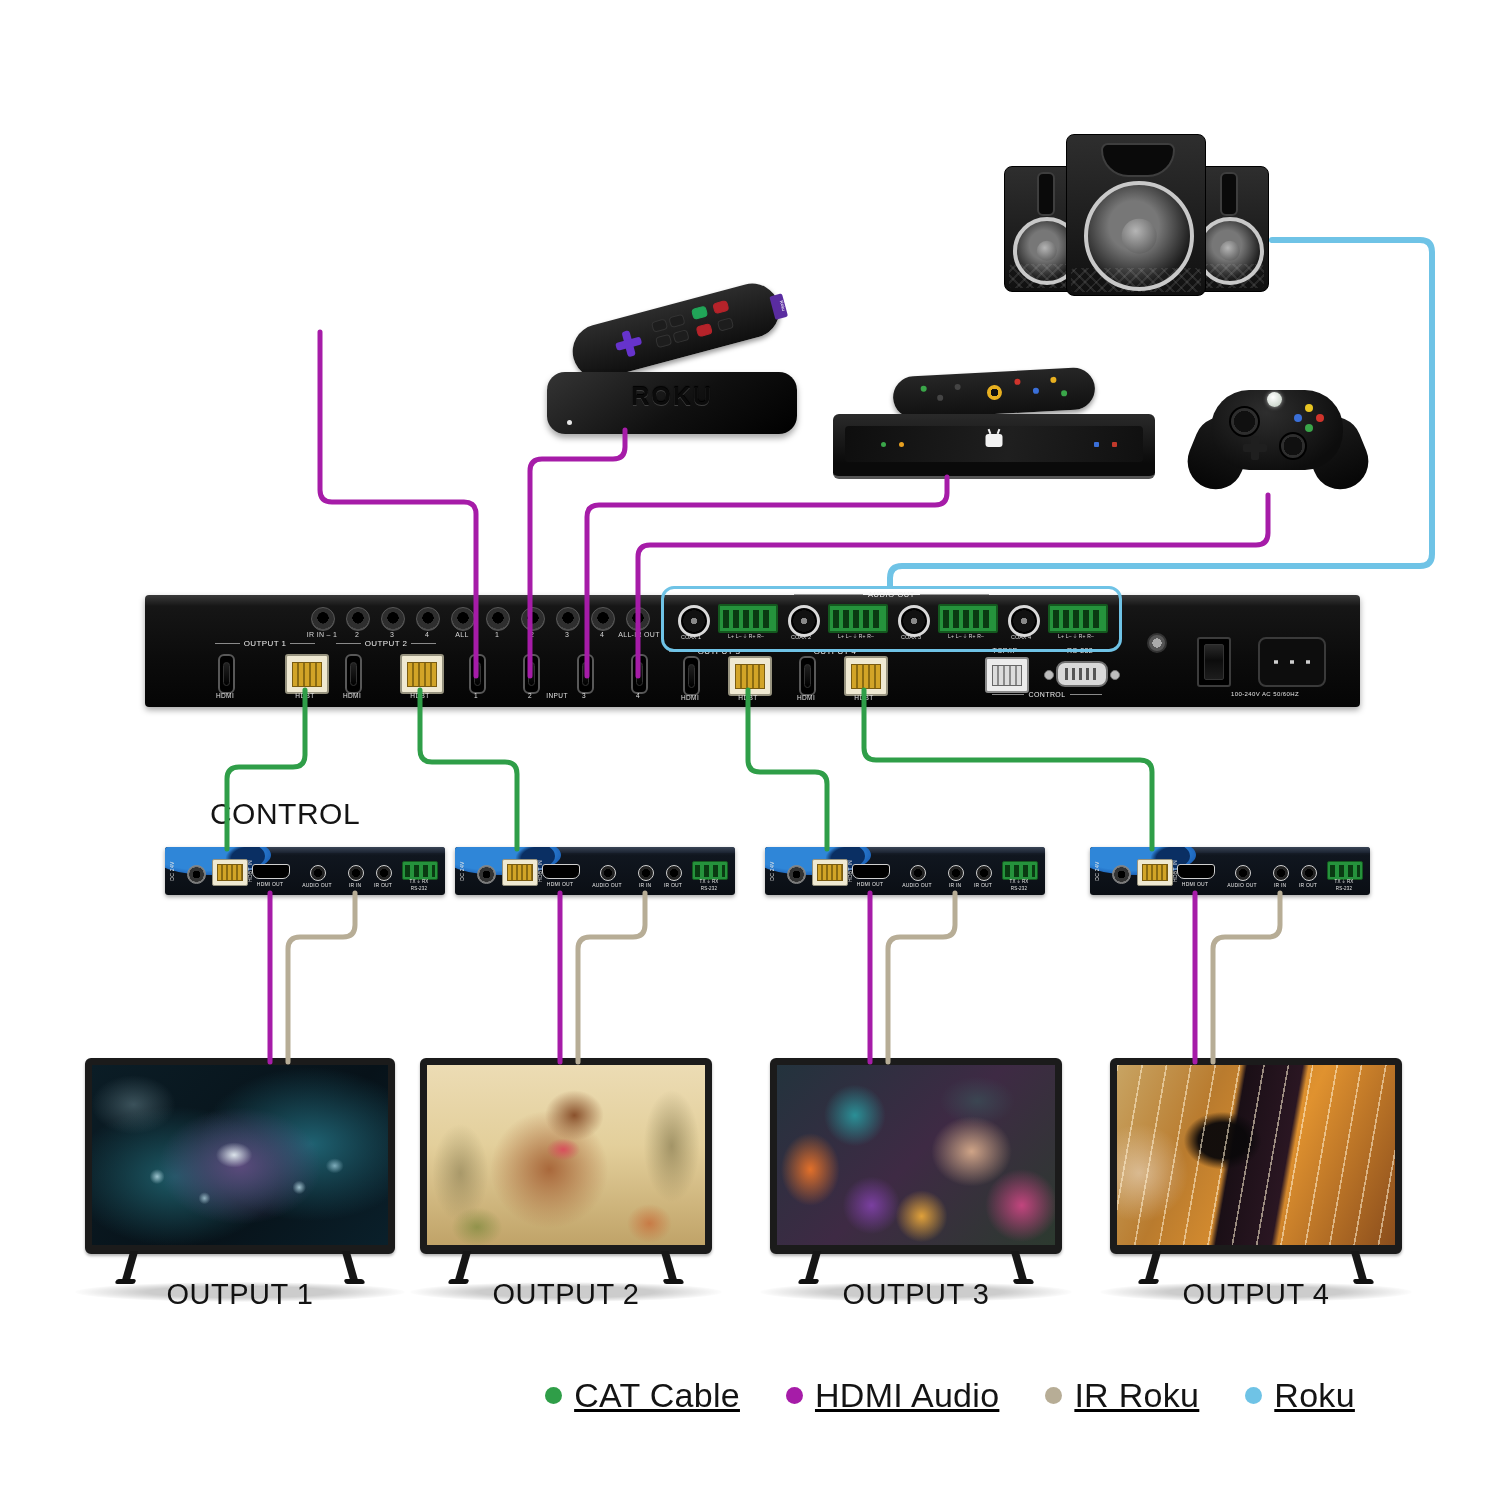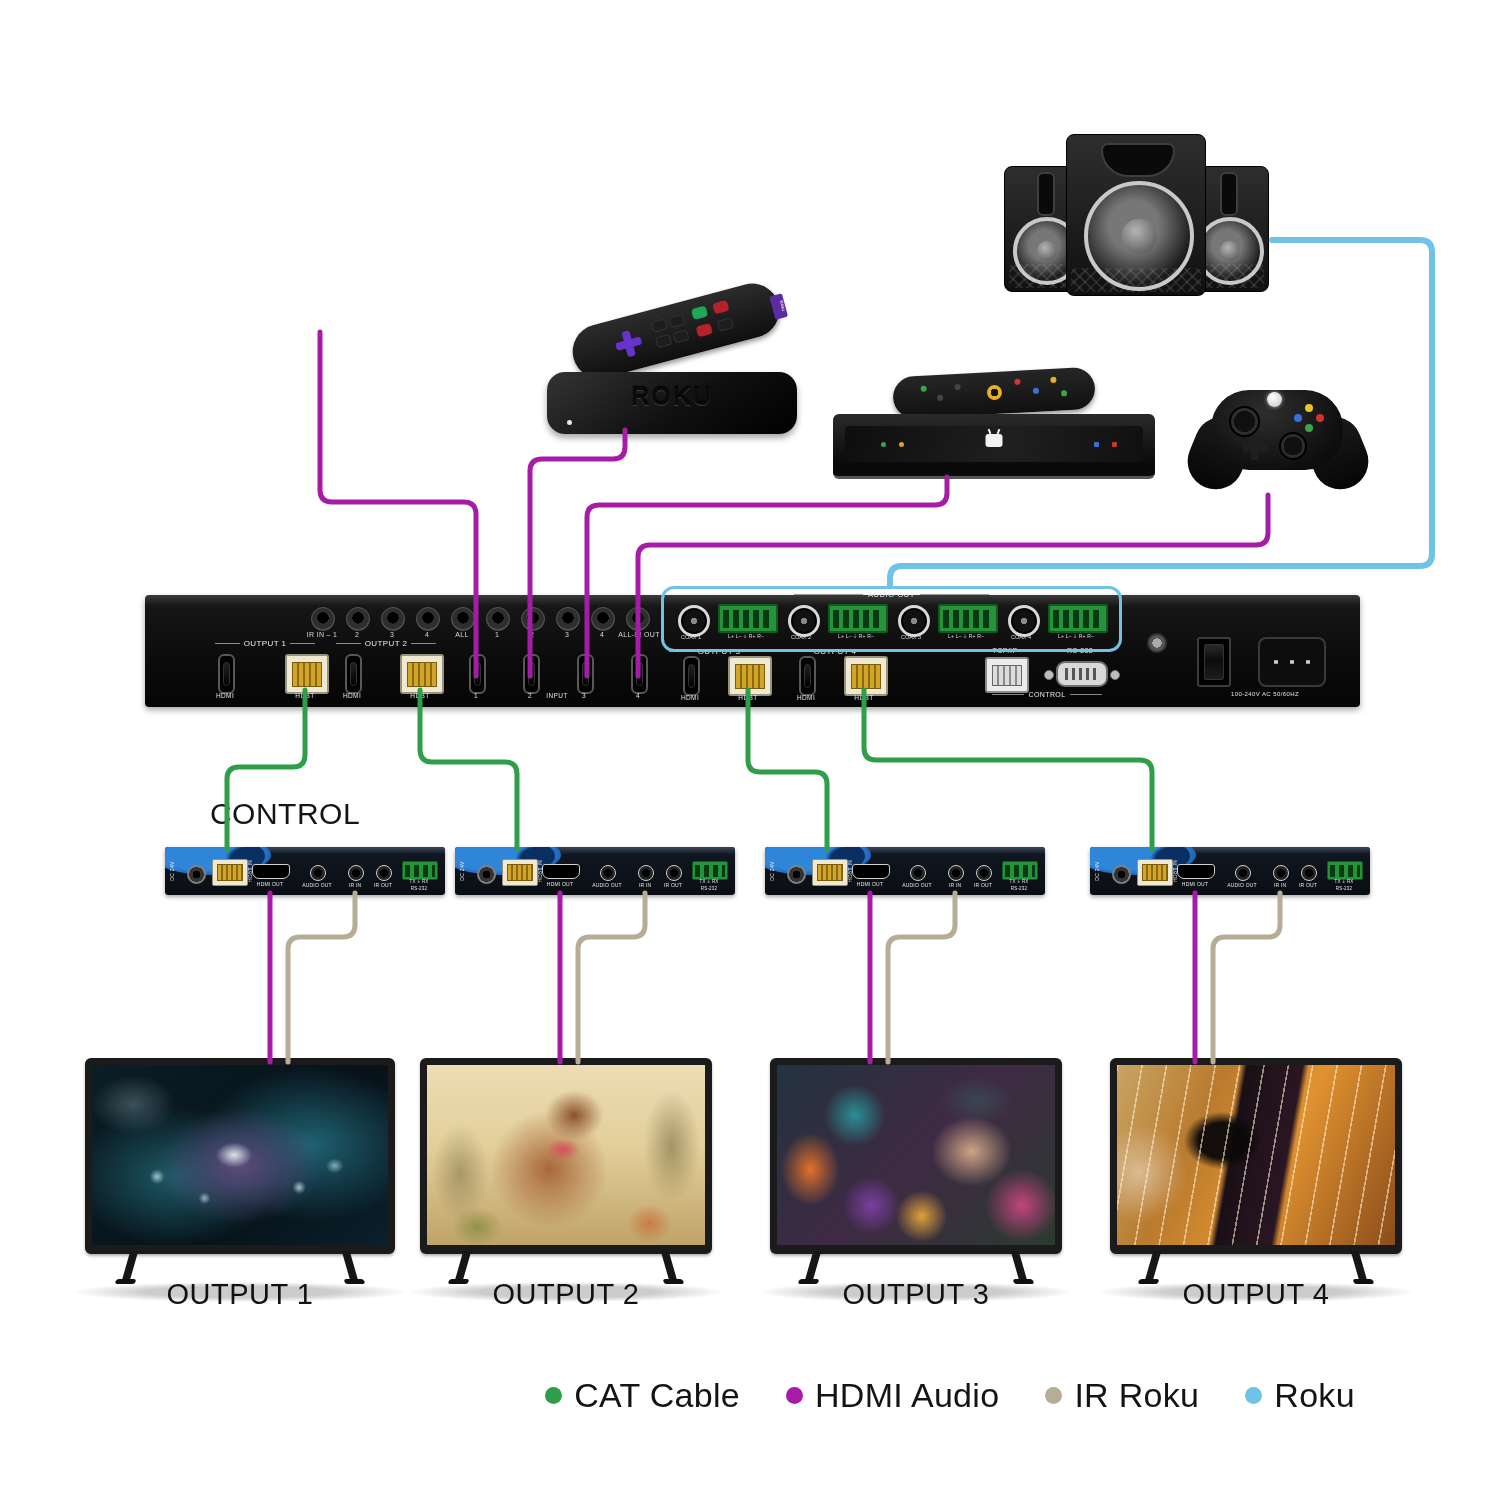--- a/index.html
+++ b/index.html
@@ -122,21 +122,21 @@
       radial-gradient(40px 40px at 34% 78%, #7a3fa0 0, rgba(122,63,160,0) 72%),
       linear-gradient(135deg,#23333d,#3e2a44 50%,#2c3a2f);}
   .s4{background:
       repeating-linear-gradient(100deg, rgba(255,240,210,.55) 0 1.6px, rgba(0,0,0,0) 1.6px 24px),
       radial-gradient(54px 40px at 38% 42%, rgba(10,8,10,.95) 0 45%, rgba(10,8,10,0) 72%),
       linear-gradient(100deg, rgba(0,0,0,0) 40%, #1a0f16 42%, #2a1622 60%, rgba(0,0,0,0) 62%),
       radial-gradient(70px 70px at 8% 60%, rgba(245,235,225,.5) 0, rgba(245,235,225,0) 70%),
       linear-gradient(115deg,#c8a463 0,#b97b2e 30%,#e0922f 58%,#8a4d1c 100%);}
   
   .legend{position:absolute;left:420px;top:1376px;width:1060px;display:flex;justify-content:center;
-      gap:46px;align-items:center;z-index:20;}
+      gap:46px;align-items:center;z-index:20;text-decoration:underline;}
   .legend-item{display:flex;align-items:center;gap:12px;}
   .legend-dot{width:17px;height:17px;border-radius:50%;}
   .legend-text{font-size:34px;color:#141414;letter-spacing:.3px;}
   
   .dvd{position:absolute;left:150px;top:246px;width:352px;height:95px;z-index:10;}
   .dvd-top{position:absolute;left:14px;top:0;width:324px;height:27px;
       background:linear-gradient(180deg,#424242,#242424);clip-path:polygon(4% 0,96% 0,100% 100%,0 100%);}
   .dvd-body{position:absolute;left:0;top:26px;width:352px;height:60px;border-radius:4px;
       background:linear-gradient(180deg,#383838 0,#141414 35%,#020202 100%);}
   .dvd-brand{position:absolute;left:20px;top:5px;font-size:6px;color:#9cc3e8;letter-spacing:.5px;display:flex;gap:3px;align-items:center;}

